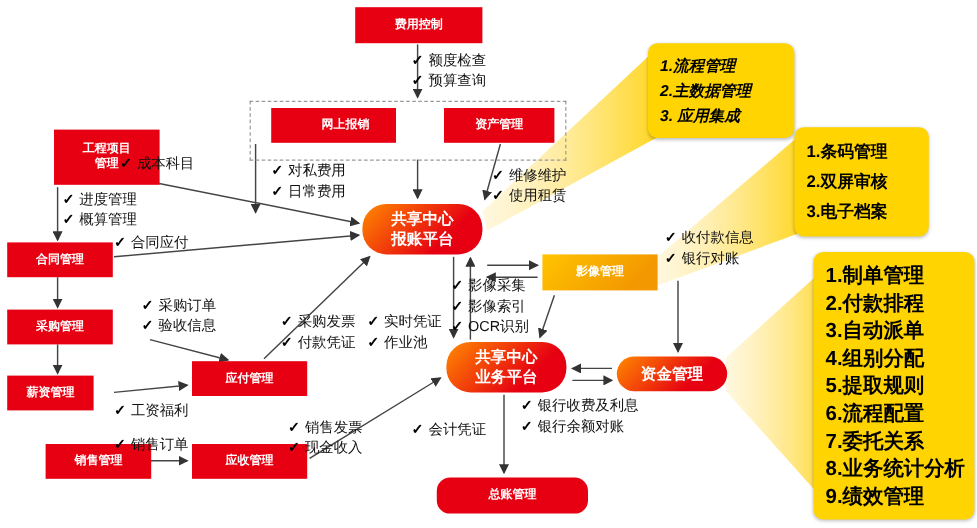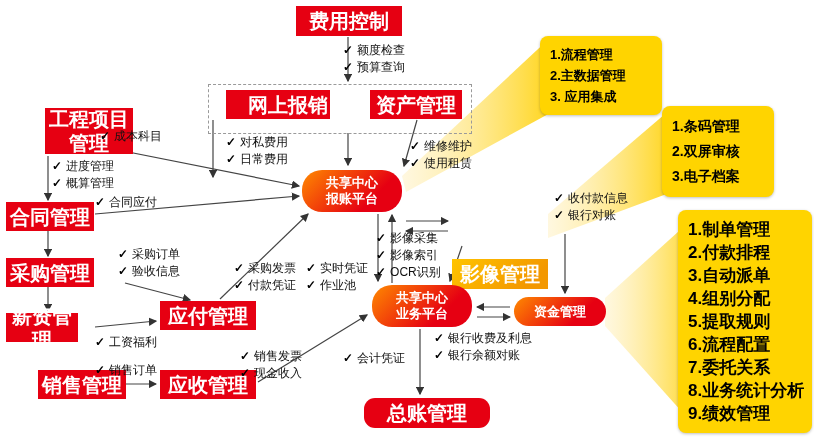--- a/index.html
+++ b/index.html
@@ -1,31 +1,31 @@
 <!DOCTYPE html>
 <html><head>
 <meta charset="utf-8">
 <style>
   html,body{margin:0;padding:0;background:#fff;font-family:"Liberation Sans",sans-serif;}
   .canvas{position:relative;width:814px;height:440px;background:#fff;overflow:hidden;}
   .overlay{position:absolute;left:0;top:0;z-index:0;}
   .dashed{position:absolute;border:1px dashed #9a9a9a;z-index:1;background:transparent;}
   .node{position:absolute;z-index:2;display:flex;align-items:center;justify-content:center;
-        text-align:center;color:#fff;font-weight:bold;font-size:20px;line-height:1.2;
+        text-align:center;color:#fff;font-weight:bold;font-size:10px;line-height:1.2;
         white-space:pre-line;box-sizing:border-box;}
   .red{background:#e60012;}
   .grad{background:linear-gradient(135deg,#ff8a00 0%,#e60012 70%);font-size:13px;border-radius:20px;}
   .gold{background:linear-gradient(135deg,#ffc400 0%,#f39800 80%);}
   .cl{position:absolute;z-index:2;font-size:12px;color:#111;line-height:17px;white-space:nowrap;}
   .ci{display:flex;align-items:center;}
   .ck{margin-right:4px;font-weight:bold;font-size:12px;color:#000;}
   .callout{position:absolute;z-index:2;background:#ffd400;border-radius:8px;padding:8px 10px;
            box-sizing:border-box;color:#000;font-weight:600;box-shadow:0 1px 3px rgba(0,0,0,.25);}
   .co{white-space:nowrap;}
-  .callout.c1 .co{font-size:13px;line-height:21px;}
+  .callout.c1 .co{font-size:13px;line-height:21px;font-style:italic;}
   .callout.c2 .co{font-size:14px;line-height:25px;}
   .callout.c3 .co{font-size:17px;line-height:23px;}
 </style>
 </head>
 <body>
 
 <div class="canvas">
 
   <svg class="overlay" width="814" height="440" viewBox="0 0 814 440">
     <defs>
@@ -72,21 +72,21 @@
   <div class="dashed" style="left:208px;top:84px;width:262px;height:48px;"></div>
 
   <div class="node red" style="left:296px;top:6px;width:106px;height:30px;">费用控制</div>
   <div class="node red" style="left:6px;top:108px;width:88px;height:46px;margin-left:39px;">工程项目
 管理</div>
   <div class="node red" style="left:226px;top:90px;width:104px;height:29px;padding-left:20px;">网上报销</div>
   <div class="node red" style="left:370px;top:90px;width:92px;height:29px;">资产管理</div>
   <div class="node grad" style="left:302px;top:170px;width:100px;height:42px;">共享中心
 报账平台</div>
   <div class="node red" style="left:6px;top:202px;width:88px;height:29px;">合同管理</div>
-  <div class="node gold" style="left:452px;top:212px;width:96px;height:30px;margin-top:47px;">影像管理</div>
+  <div class="node gold" style="left:452px;top:212px;width:96px;height:30px;">影像管理</div>
   <div class="node red" style="left:6px;top:258px;width:88px;height:29px;">采购管理</div>
   <div class="node red" style="left:160px;top:301px;width:96px;height:29px;">应付管理</div>
   <div class="node red" style="left:6px;top:313px;width:72px;height:29px;">薪资管理</div>
   <div class="node grad" style="left:372px;top:285px;width:100px;height:42px;">共享中心
 业务平台</div>
   <div class="node grad" style="left:514px;top:297px;width:92px;height:29px;">资金管理</div>
   <div class="node red" style="left:6px;top:370px;width:88px;height:29px;margin-left:32px;">销售管理</div>
   <div class="node red" style="left:160px;top:370px;width:96px;height:29px;">应收管理</div>
   <div class="node red" style="left:364px;top:398px;width:126px;height:30px;border-radius:11px;">总账管理</div>
 

